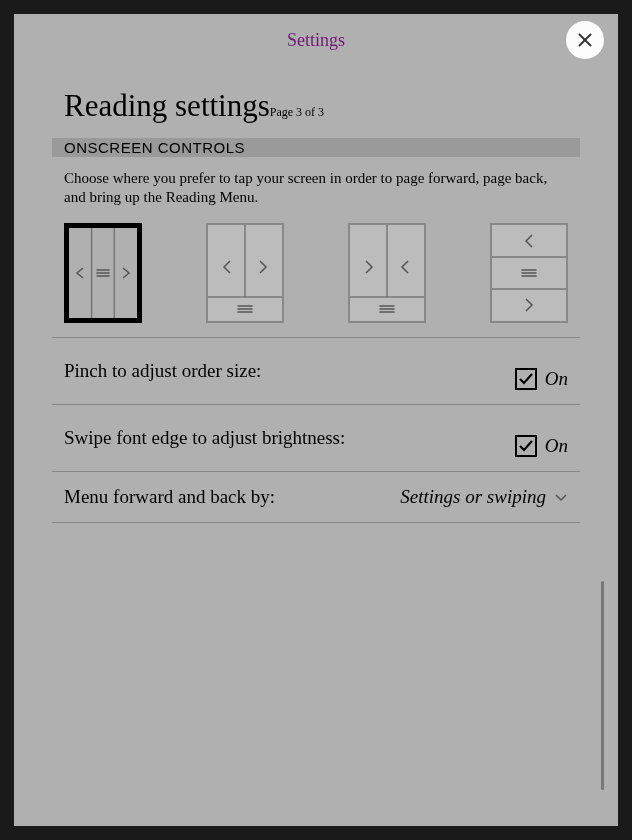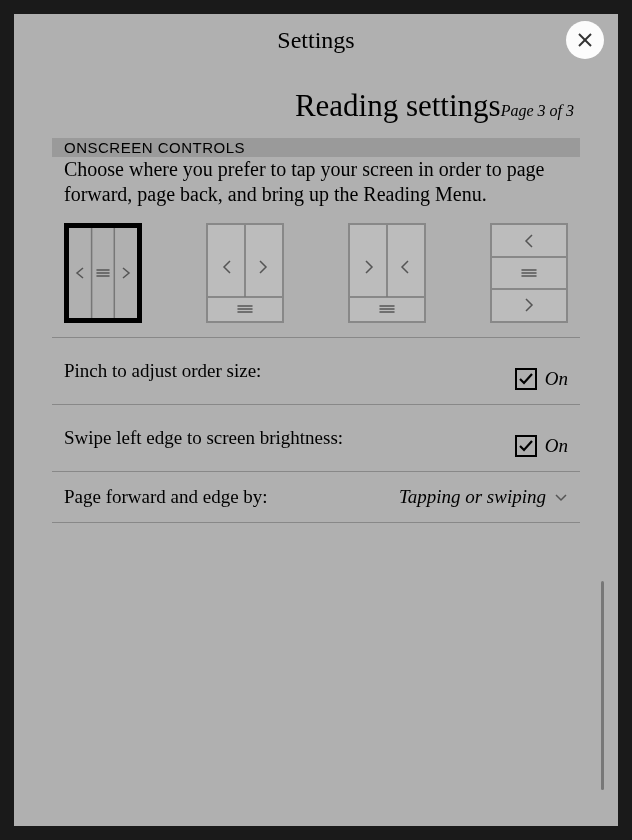--- a/index.html
+++ b/index.html
@@ -26,22 +26,22 @@
       flex-direction: column;
     }
     .header {
       position: relative;
       height: 52px;
       display: flex;
       align-items: center;
       justify-content: center;
     }
     .header-title {
-      font-size: 24px;
-      color: #000000;
+      font-size: 18px;
+      color: #701a75;
     }
     .close-btn {
       position: absolute;
       right: 14px;
       top: 50%;
       transform: translateY(-50%);
       width: 38px;
       height: 38px;
       border-radius: 50%;
       background: #fcfcfc;
@@ -52,45 +52,44 @@
     }
     .close-btn svg {
       width: 14px;
       height: 14px;
       stroke: #333;
       stroke-width: 2;
     }
     .heading-row {
       display: flex;
       align-items: baseline;
-      justify-content: flex-end;
+      justify-content: flex-start;
       padding: 22px 44px 14px 50px;
     }
     .page-heading {
       font-size: 31px;
       font-weight: normal;
     }
     .page-indicator {
-      font-size: 16px;
-      font-style: italic;
+      font-size: 12px;
     }
     .content {
       margin: 0 38px 0 38px;
       position: relative;
     }
     .section-header {
       background: #9a9a9a;
       padding: 1px 12px;
       font-family: Arial, sans-serif;
       font-size: 15px;
       letter-spacing: 0.5px;
     }
     .instruction {
-      padding: 0 12px 16px;
-      font-size: 20px;
+      padding: 12px 12px 16px;
+      font-size: 15px;
       line-height: 1.25;
     }
     .layout-row {
       display: flex;
       justify-content: space-between;
       padding: 0 12px 14px;
     }
     .layout-option {
       width: 78px;
       height: 100px;
@@ -254,35 +253,35 @@
         <div class="checkbox">
           <svg viewBox="0 0 16 16">
               <path d="M2 8 L6 12 L14 3" stroke="#000" stroke-width="2.2" fill="none"></path>
             </svg>
         </div>
         <span class="value-text">On</span>
       </div>
     </div>
 
     <div class="setting-row">
-      <span>Swipe left edge to screen brightness:</span>
+      <span>Swipe font edge to adjust brightness:</span>
       <div class="setting-value">
         <div class="checkbox">
           <svg viewBox="0 0 16 16">
               <path d="M2 8 L6 12 L14 3" stroke="#000" stroke-width="2.2" fill="none"></path>
             </svg>
         </div>
         <span class="value-text">On</span>
       </div>
     </div>
 
     <div class="setting-row" style="border-bottom:1px solid #888;">
-      <span>Page forward and edge by:</span>
+      <span>Menu forward and back by:</span>
       <div class="dropdown-value">
-        <span>Tapping or swiping</span>
+        <span>Settings or swiping</span>
         <svg viewBox="0 0 14 14">
             <path d="M2 5 L7 10 L12 5" stroke="#555" stroke-width="1.5" fill="none"></path>
           </svg>
       </div>
     </div>
 
   </div>
 
   <div class="scrollbar-track">
     <div class="scrollbar-thumb"></div>

